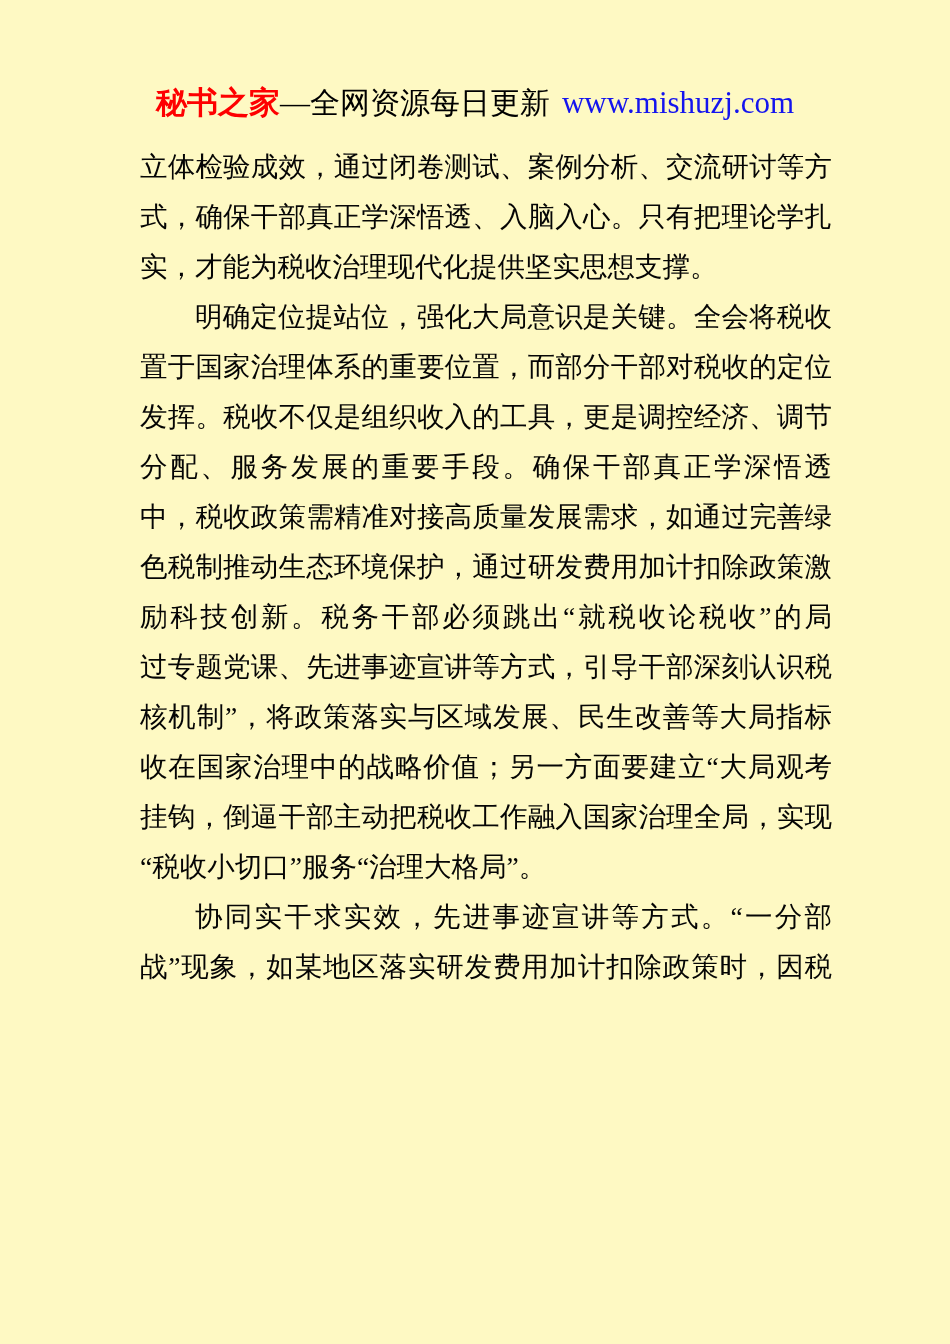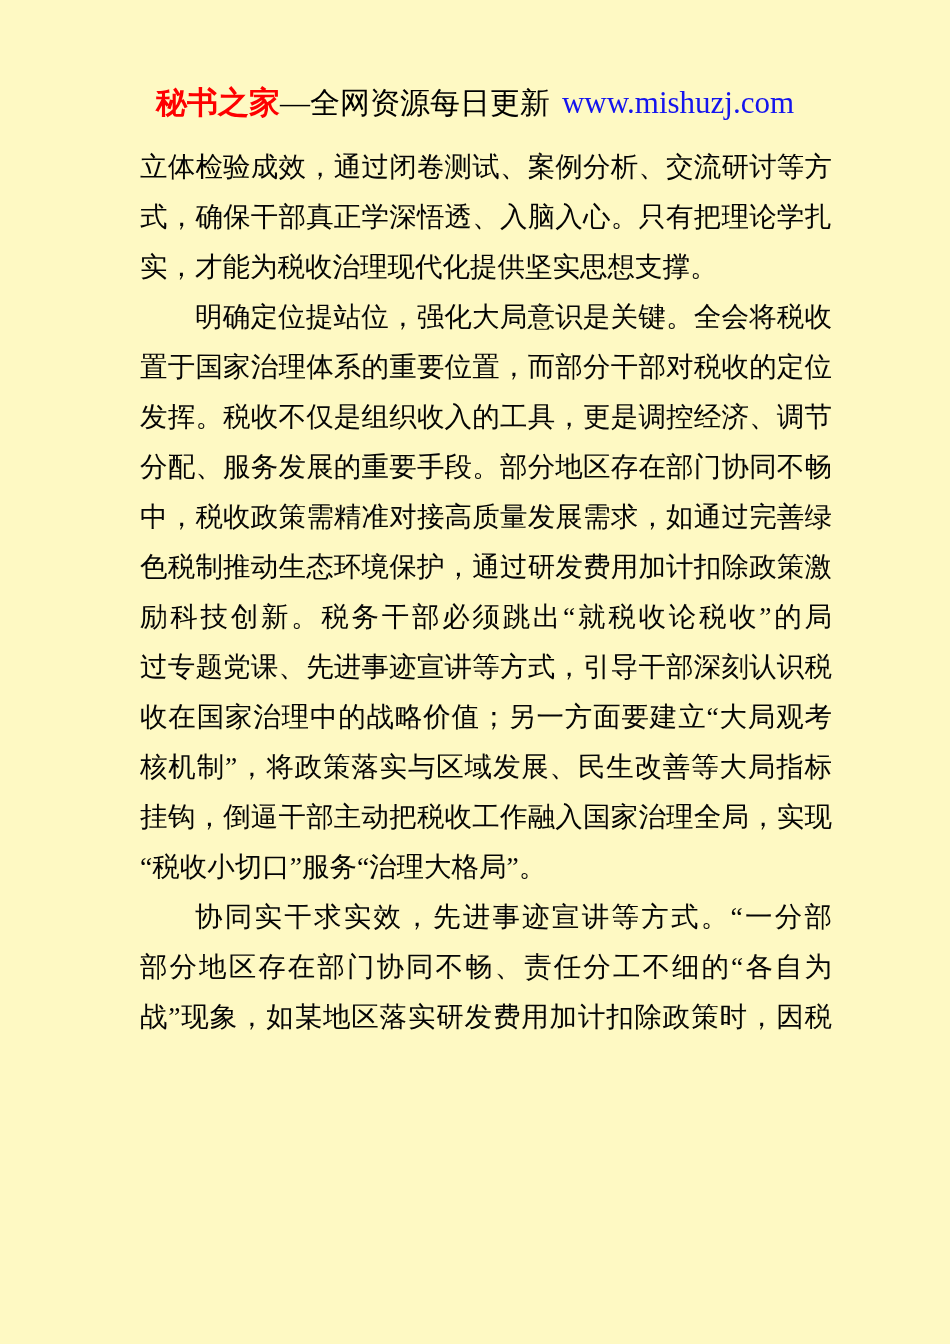--- a/index.html
+++ b/index.html
@@ -62,29 +62,28 @@
   <div class="content" id="content">
       <div class="paragraph">
         <div class="text-line">立体检验成效，通过闭卷测试、案例分析、交流研讨等方</div>
         <div class="text-line">式，确保干部真正学深悟透、入脑入心。只有把理论学扎</div>
         <div class="text-line endline">实，才能为税收治理现代化提供坚实思想支撑。</div>
       </div>
       <div class="paragraph">
         <div class="text-line indent">明确定位提站位，强化大局意识是关键。全会将税收</div>
         <div class="text-line">置于国家治理体系的重要位置，而部分干部对税收的定位</div>
         <div class="text-line">发挥。税收不仅是组织收入的工具，更是调控经济、调节</div>
-        <div class="text-line">分配、服务发展的重要手段。部分地区存在部门协同不畅</div>
+        <div class="text-line">分配、服务发展的重要手段。确保干部真正学深悟透</div>
         <div class="text-line">中，税收政策需精准对接高质量发展需求，如通过完善绿</div>
         <div class="text-line">色税制推动生态环境保护，通过研发费用加计扣除政策激</div>
         <div class="text-line">励科技创新。税务干部必须跳出“就税收论税收”的局</div>
         <div class="text-line">过专题党课、先进事迹宣讲等方式，引导干部深刻认识税</div>
+        <div class="text-line">核机制”，将政策落实与区域发展、民生改善等大局指标</div>
         <div class="text-line">收在国家治理中的战略价值；另一方面要建立“大局观考</div>
-        <div class="text-line">核机制”，将政策落实与区域发展、民生改善等大局指标</div>
         <div class="text-line">挂钩，倒逼干部主动把税收工作融入国家治理全局，实现</div>
         <div class="text-line endline">“税收小切口”服务“治理大格局”。</div>
       </div>
       <div class="paragraph">
         <div class="text-line indent">协同实干求实效，先进事迹宣讲等方式。“一分部</div>
-        <div class="text-line">部分地区存在部门协同不畅、责任分工不细的“各自为</div>
         <div class="text-line">战”现象，如某地区落实研发费用加计扣除政策时，因税</div>
       </div>
     </div>
 </div>
 
 </body></html>

